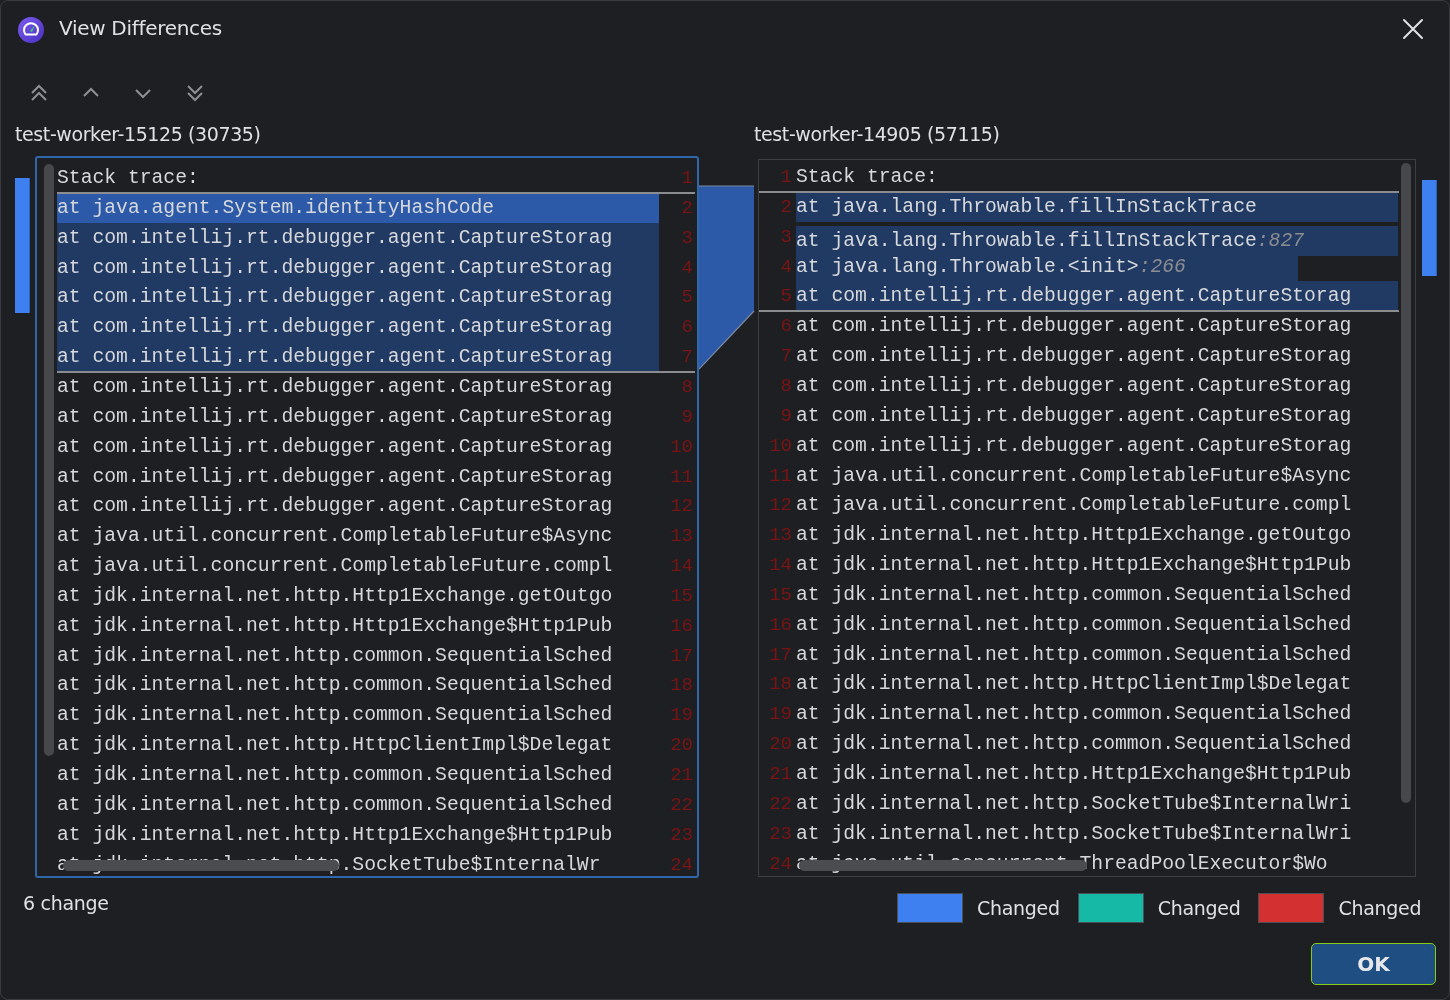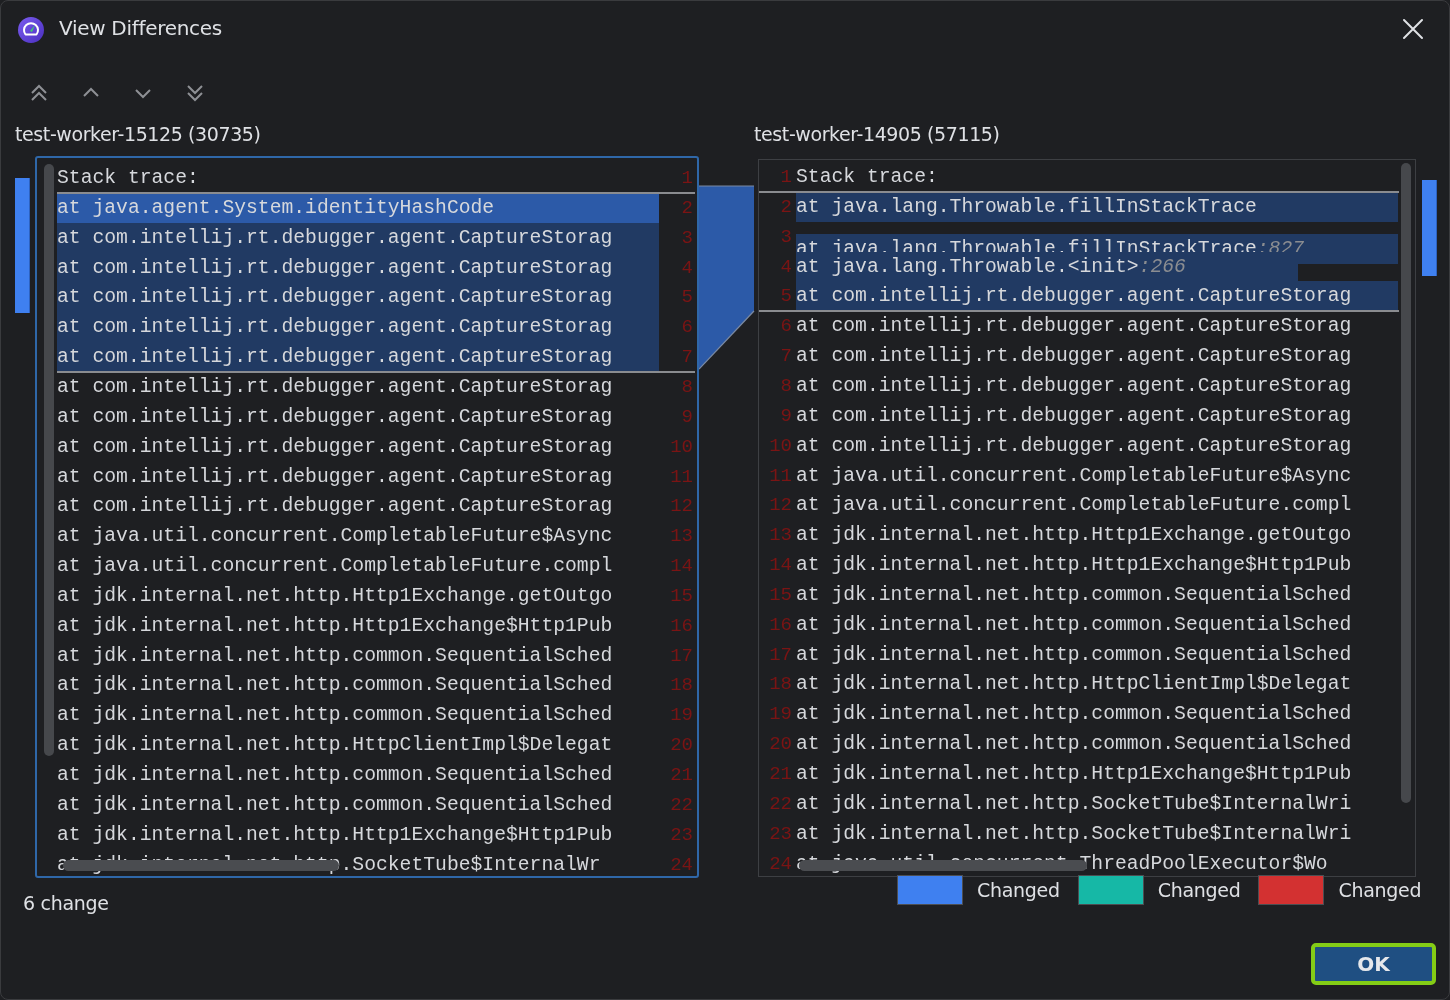--- a/index.html
+++ b/index.html
@@ -16,25 +16,25 @@
   .editor { position:absolute; background:#1e1f22; overflow:hidden; }
   .editor.left { left:34px; top:155px; width:664px; height:722px; border:2px solid #2f67a8; border-radius:3px; box-sizing:border-box; }
   .editor.right { left:757px; top:158px; width:658px; height:718px; border:1px solid #3d3f43; box-sizing:border-box; }
 
   .code-line { position:absolute; height:30px; line-height:30px; font-family:"Liberation Mono", "DejaVu Sans Mono", monospace; font-size:19.7px; color:#d6d8dc; white-space:pre; overflow:hidden; }
   .line-no { position:absolute; height:30px; line-height:30px; font-family:"Liberation Mono", "DejaVu Sans Mono", monospace; font-size:19px; color:#7a1414; text-align:right; }
   .changed-bg { background:#213a63; }
   .changed-sel { background:#2c5aa8; }
   .muted { color:#8b8d91; font-style:italic; }
 
-  .legend { position:absolute; top:874px; display:flex; align-items:center; }
+  .legend { position:absolute; top:892px; display:flex; align-items:center; }
   .swatch { width:66px; height:30px; box-sizing:border-box; border:1px solid #4c4e52; }
   .legend-label { color:#dfe1e5; font-size:19px; margin-left:14px; margin-right:18px; letter-spacing:-0.3px; }
   .status { position:absolute; left:22px; top:891px; color:#dfe1e5; font-size:19px; letter-spacing:-0.3px; }
-  .ok-btn { position:absolute; left:1310px; top:942px; width:125px; height:42px; background:#1f4f82; border:4px solid #84cc16; border-radius:5px; color:#e6e8eb; font-weight:bold; font-size:20px; display:flex; align-items:center; justify-content:center; box-sizing:border-box; cursor:pointer; }
+  .ok-btn { position:absolute; left:1310px; top:942px; width:125px; height:42px; background:#1f4f82; border:1px solid #84cc16; border-radius:5px; color:#e6e8eb; font-weight:bold; font-size:20px; display:flex; align-items:center; justify-content:center; box-sizing:border-box; cursor:pointer; }
 </style>
 </head>
 <body>
 
 <div class="window">
 
   <div class="titlebar">
     <span class="app-icon">
       <svg width="26" height="26" viewBox="0 0 26 26">
         <defs>
@@ -201,21 +201,21 @@
     <div id="right-lines">
         <div style="position: absolute; left: 0px; top: 2px; width: 100%; height: 30px;">
           <div class="code-line" style="left: 37px; width: 602px; top: 0px;"><span>Stack trace:</span></div>
           <div class="line-no" style="left: 0px; width: 33px; top: 0px;">1</div>
         </div>
         <div style="position: absolute; left: 0px; top: 31.85px; width: 100%; height: 30px;">
           <div class="code-line changed-bg" style="left: 37px; width: 602px; top: 0px;"><span>at java.lang.Throwable.fillInStackTrace</span></div>
           <div class="line-no" style="left: 0px; width: 33px; top: 0px;">2</div>
         </div>
         <div style="position: absolute; left: 0px; top: 61.7px; width: 100%; height: 30px;">
-          <div class="code-line changed-bg" style="left: 37px; width: 602px; top: 12px;"><span>at java.lang.Throwable.fillInStackTrace</span><span class="muted">:827</span></div>
+          <div class="code-line changed-bg" style="left: 37px; width: 602px; top: 4px;"><span>at java.lang.Throwable.fillInStackTrace</span><span class="muted">:827</span></div>
           <div class="line-no" style="left: 0px; width: 33px; top: 0px;">3</div>
         </div>
         <div style="position: absolute; left: 0px; top: 91.55px; width: 100%; height: 30px;">
           <div class="code-line changed-bg" style="left: 37px; width: 502px; top: 0px;"><span>at java.lang.Throwable.&lt;init&gt;</span><span class="muted">:266</span></div>
           <div class="line-no" style="left: 0px; width: 33px; top: 0px;">4</div>
         </div>
         <div style="position: absolute; left: 0px; top: 121.4px; width: 100%; height: 30px;">
           <div class="code-line changed-bg" style="left: 37px; width: 602px; top: 0px;"><span>at com.intellij.rt.debugger.agent.CaptureStorag</span></div>
           <div class="line-no" style="left: 0px; width: 33px; top: 0px;">5</div>
         </div>

